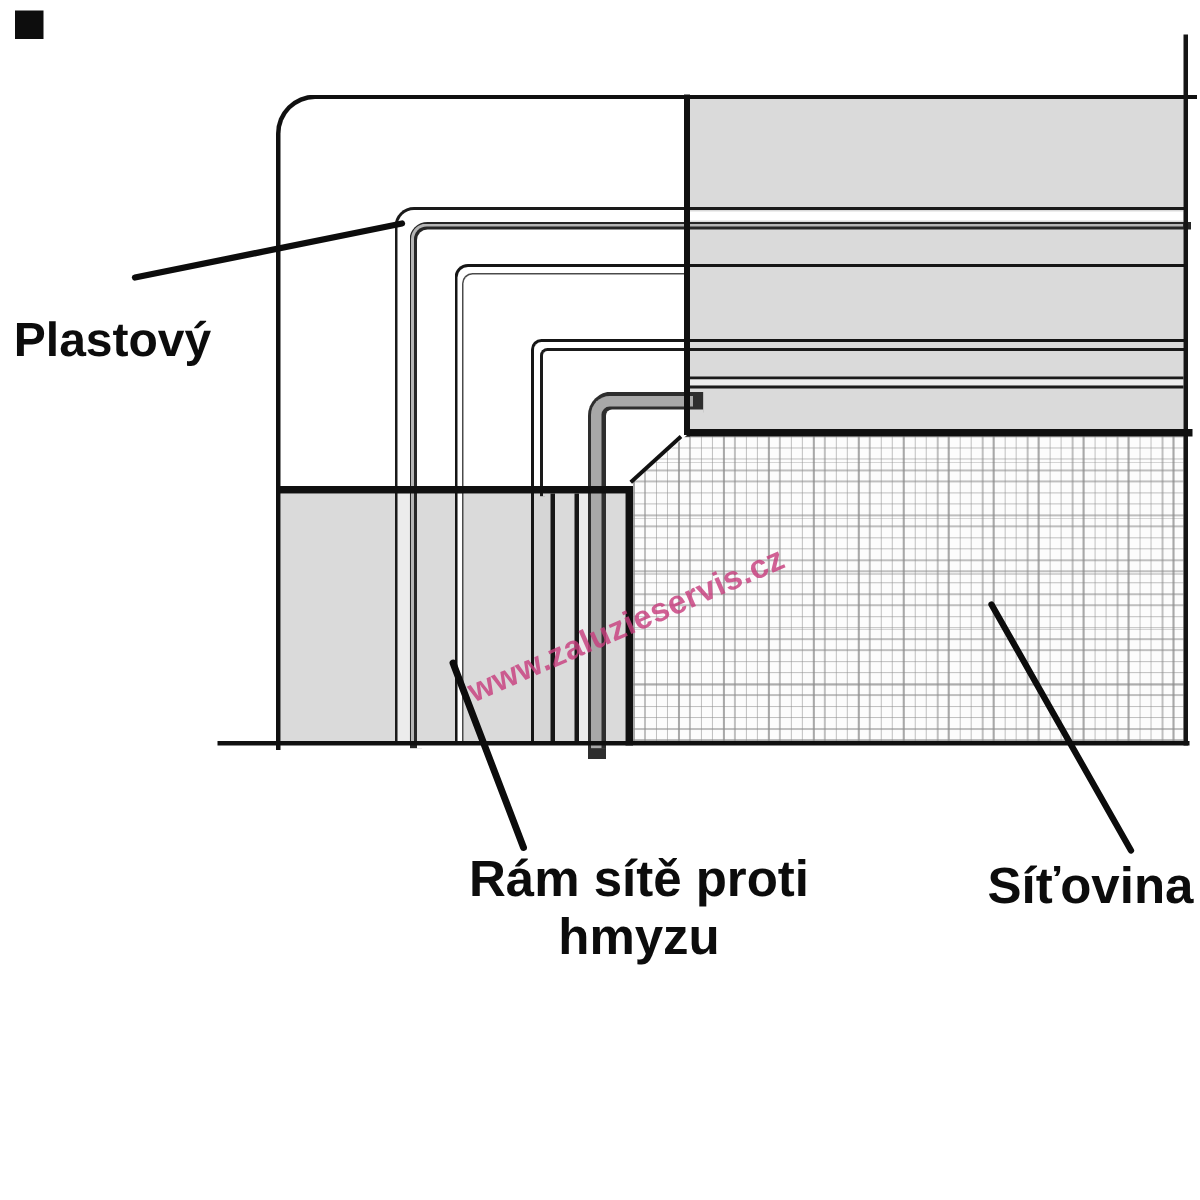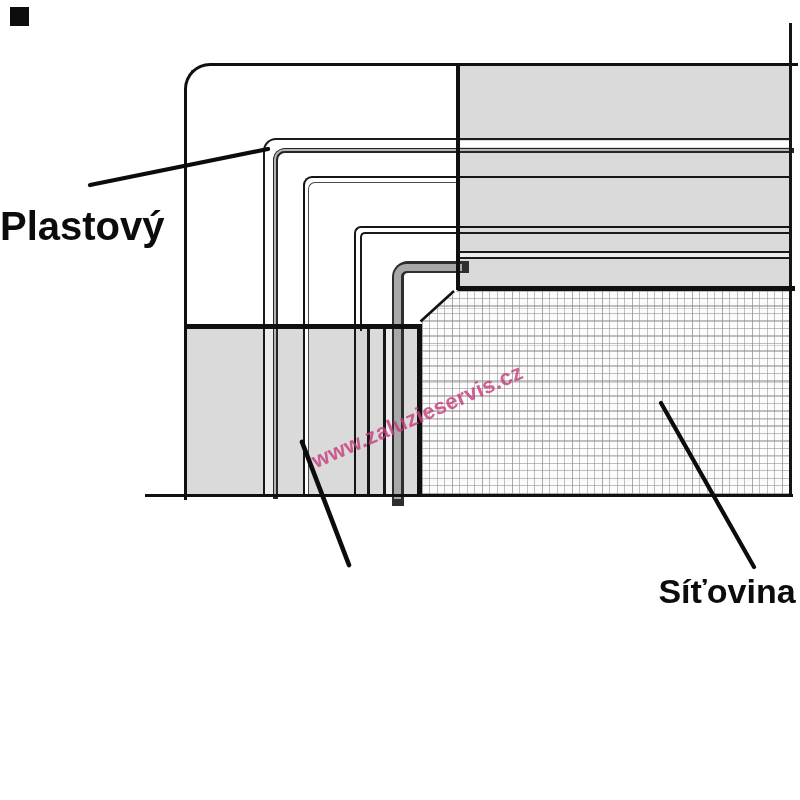--- a/index.html
+++ b/index.html
@@ -59,21 +59,21 @@
     background-image:
       repeating-linear-gradient(0deg,rgba(140,140,140,.55) 0 1px,transparent 1px 7.5px),
       repeating-linear-gradient(90deg,rgba(140,140,140,.55) 0 1px,transparent 1px 7.5px),
       repeating-linear-gradient(90deg,rgba(110,110,110,.35) 0 1px,transparent 1px 30px),
       repeating-linear-gradient(0deg,rgba(110,110,110,.28) 0 1px,transparent 1px 37px);}
 
   .overlay-svg{left:0;top:0;width:800px;height:800px;}
 
   
   .label{position:absolute;color:#0c0c0c;font-weight:bold;text-align:center;}
-  .label-plastovy{left:0;top:207px;width:150px;font-size:40px;line-height:38px;}
+  .label-plastovy{left:0;top:207px;width:150px;font-size:32px;line-height:38px;}
   .label-ram{left:256px;top:567px;width:340px;font-size:34px;}
   .label-sitovina{left:652px;top:572px;width:150px;font-size:34px;}
   .watermark{position:absolute;left:313px;top:449px;font-size:22px;font-weight:bold;
     color:rgba(199,62,126,0.82);white-space:nowrap;transform:rotate(-23.5deg);
     transform-origin:0 50%;letter-spacing:0.3px;}
 </style>
 </head>
 <body>
 
 <div class="canvas">
@@ -120,15 +120,16 @@
     <line x1="90" y1="185" x2="268" y2="149" stroke="#0c0c0c" stroke-width="4.2" stroke-linecap="round"></line>
     <line x1="302" y1="442" x2="349" y2="565" stroke="#0c0c0c" stroke-width="4.6" stroke-linecap="round"></line>
     <line x1="661" y1="403" x2="754" y2="567" stroke="#0c0c0c" stroke-width="4.2" stroke-linecap="round"></line>
   </svg>
 
   <div class="watermark">www.zaluzieservis.cz</div>
 
   <div class="label label-plastovy">
     <span style="display:block">Plastový</span>
   </div>
+  <div class="label label-ram">Rám sítě proti hmyzu</div>
   <div class="label label-sitovina">Síťovina</div>
 
 </div>
 
 </body></html>

